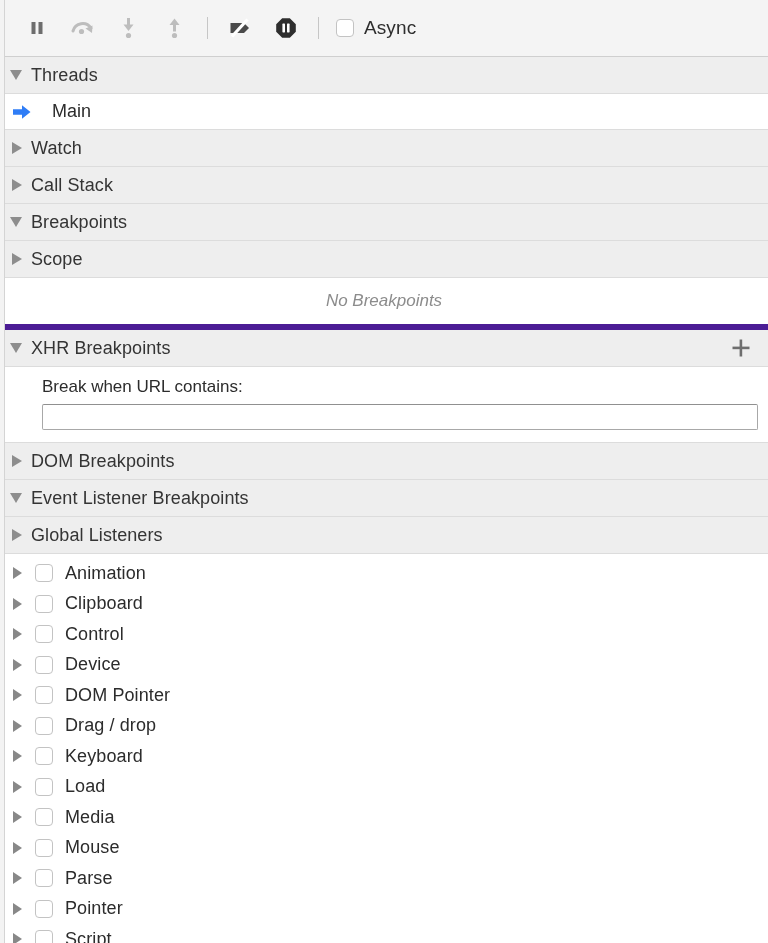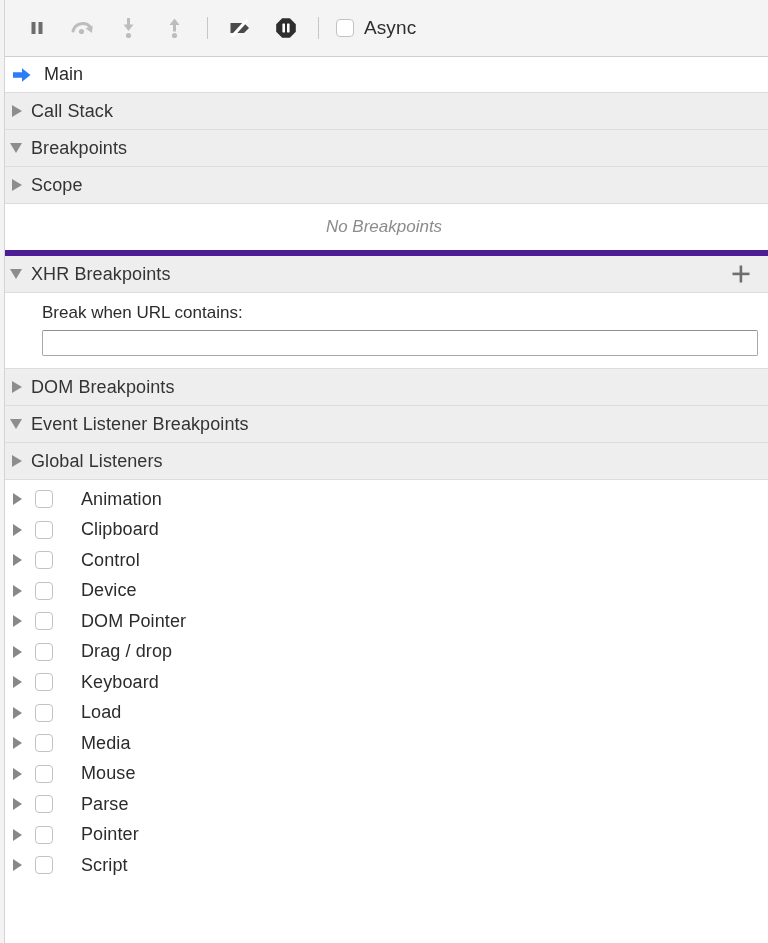--- a/index.html
+++ b/index.html
@@ -144,21 +144,21 @@
     border-bottom: 1px solid #dcdcdc;
     display: flex;
     align-items: center;
     padding-left: 12px;
     box-sizing: border-box;
     cursor: default;
   }
   .thread-row .title {
     font-size: 18px;
     color: #2c2c2c;
-    margin-left: 12px;
+    margin-left: 20px;
   }
 
   
   .empty-state {
     height: 46px;
     min-height: 46px;
     background: #ffffff;
     border-bottom: 6px solid #4c1d95;
     display: flex;
     align-items: center;
@@ -216,21 +216,21 @@
     border-bottom: 6px solid transparent;
     border-left: 9.5px solid #888888;
     margin-left: 1px;
   }
   .ev-row .cbx {
     margin-left: 13px;
   }
   .ev-row .lbl {
     font-size: 18px;
     color: #2c2c2c;
-    margin-left: 28px;
+    margin-left: 12px;
     letter-spacing: 0.1px;
   }
 </style>
 </head>
 <body>
 
 <div id="app">
 
   <div class="left-edge"></div>
 
@@ -285,28 +285,36 @@
     </div>
 
     <div class="tb-sep"></div>
 
     <div class="async-box">
       <span class="cbx"></span>
       <span class="async-label">Async</span>
     </div>
   </div>
 
+  <div class="section-hdr">
+    <span class="tri down"></span>
+    <span class="title">Threads</span>
+  </div>
 
   <div class="thread-row">
     <svg width="20" height="16" viewBox="0 0 20 16">
       <path d="M1 5.2 L10 5.2 L10 1.2 L18.5 8 L10 14.8 L10 10.8 L1 10.8 Z" fill="#2f7df6"></path>
     </svg>
     <span class="title">Main</span>
   </div>
 
+  <div class="section-hdr">
+    <span class="tri right"></span>
+    <span class="title">Watch</span>
+  </div>
 
   <div class="section-hdr">
     <span class="tri right"></span>
     <span class="title">Call Stack</span>
   </div>
 
   <div class="section-hdr">
     <span class="tri down"></span>
     <span class="title">Breakpoints</span>
   </div>

